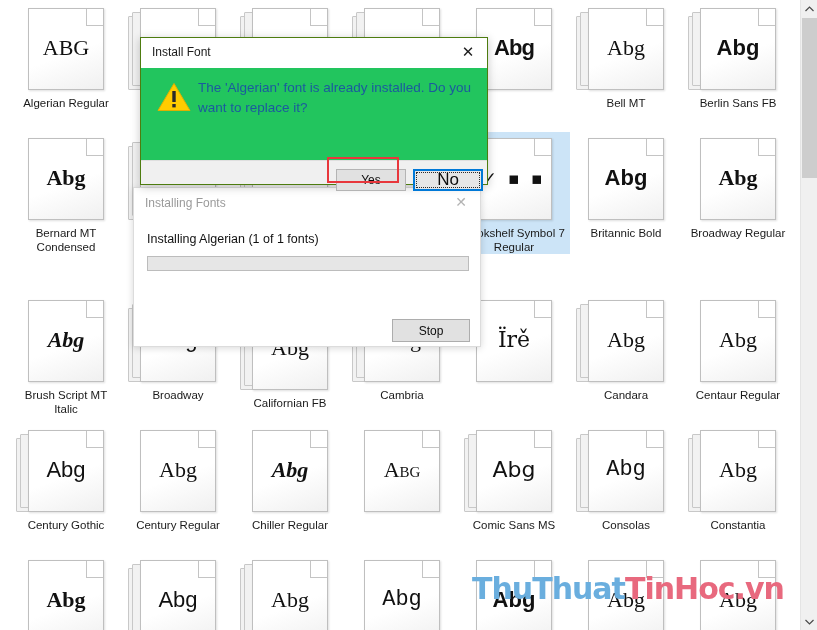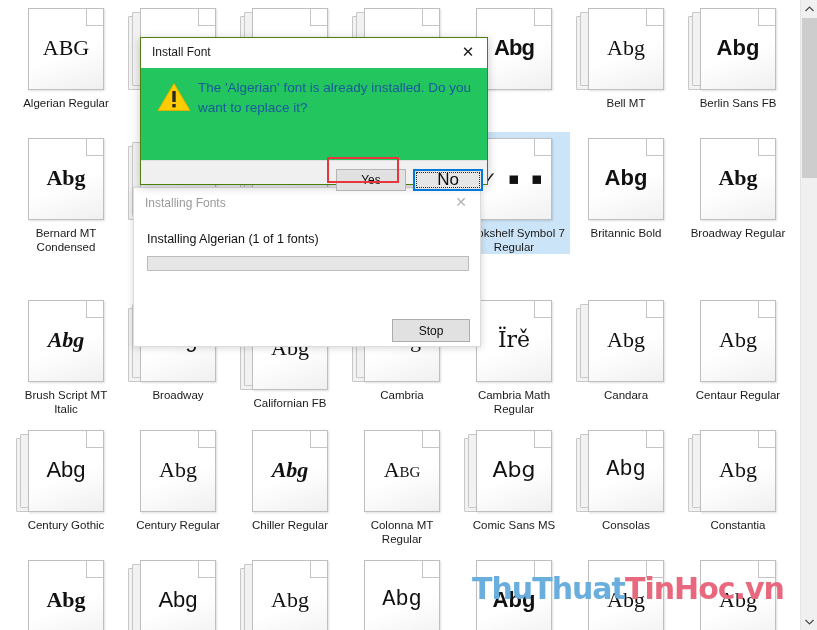--- a/index.html
+++ b/index.html
@@ -484,21 +484,20 @@
           </div>
         </div>
         <div class="tile-label">Cambria</div>
       </div>
       <div class="font-tile" style="left: 458px; top: 294px;">
         <div class="tile-icon-wrap">
           <div class="sheet-main">
             <span class="sample-glyph g-dejavu-s">Ïrě</span>
           </div>
         </div>
-        <div class="tile-label">Cambria Math Regular</div>
       </div>
       <div class="font-tile" style="left: 570px; top: 294px;">
         <div class="tile-icon-wrap">
           <div class="sheet-back b1"></div>
           <div class="sheet-back b2"></div>
           <div class="sheet-main">
             <span class="sample-glyph g-serif">Abg</span>
           </div>
         </div>
         <div class="tile-label">Candara</div>
@@ -536,21 +535,20 @@
           </div>
         </div>
         <div class="tile-label">Chiller Regular</div>
       </div>
       <div class="font-tile" style="left: 346px; top: 424px;">
         <div class="tile-icon-wrap">
           <div class="sheet-main">
             <span class="sample-glyph g-smallcaps">Abg</span>
           </div>
         </div>
-        <div class="tile-label">Colonna MT Regular</div>
       </div>
       <div class="font-tile" style="left: 458px; top: 424px;">
         <div class="tile-icon-wrap">
           <div class="sheet-back b1"></div>
           <div class="sheet-back b2"></div>
           <div class="sheet-main">
             <span class="sample-glyph g-dejavu">Abg</span>
           </div>
         </div>
         <div class="tile-label">Comic Sans MS</div>

